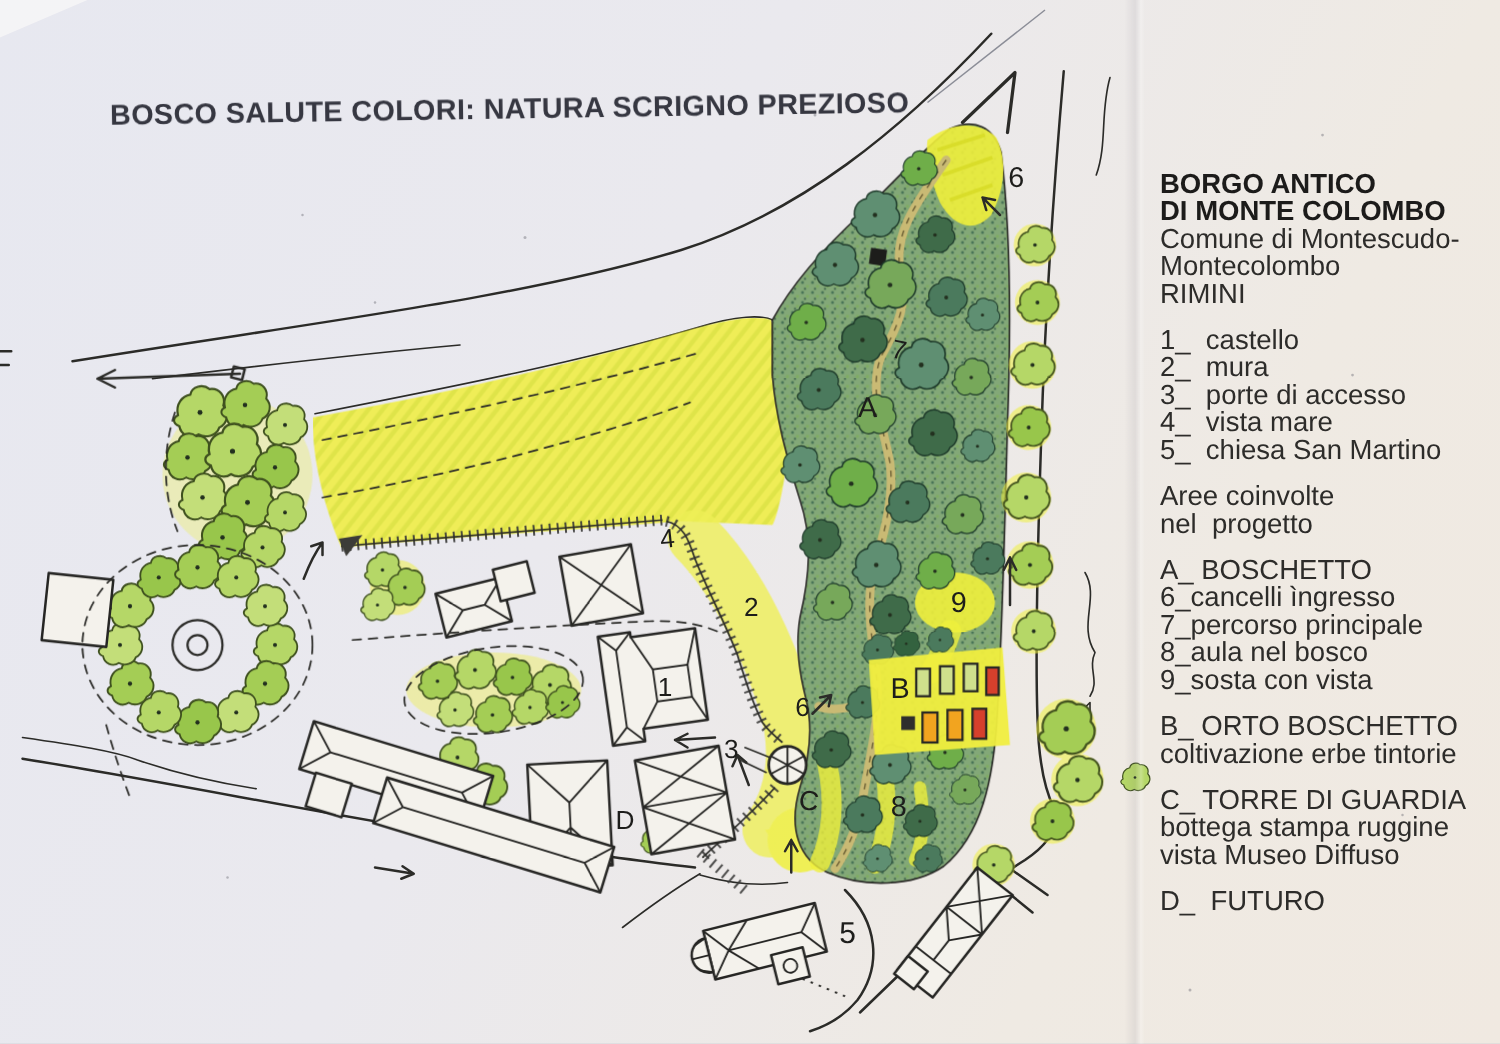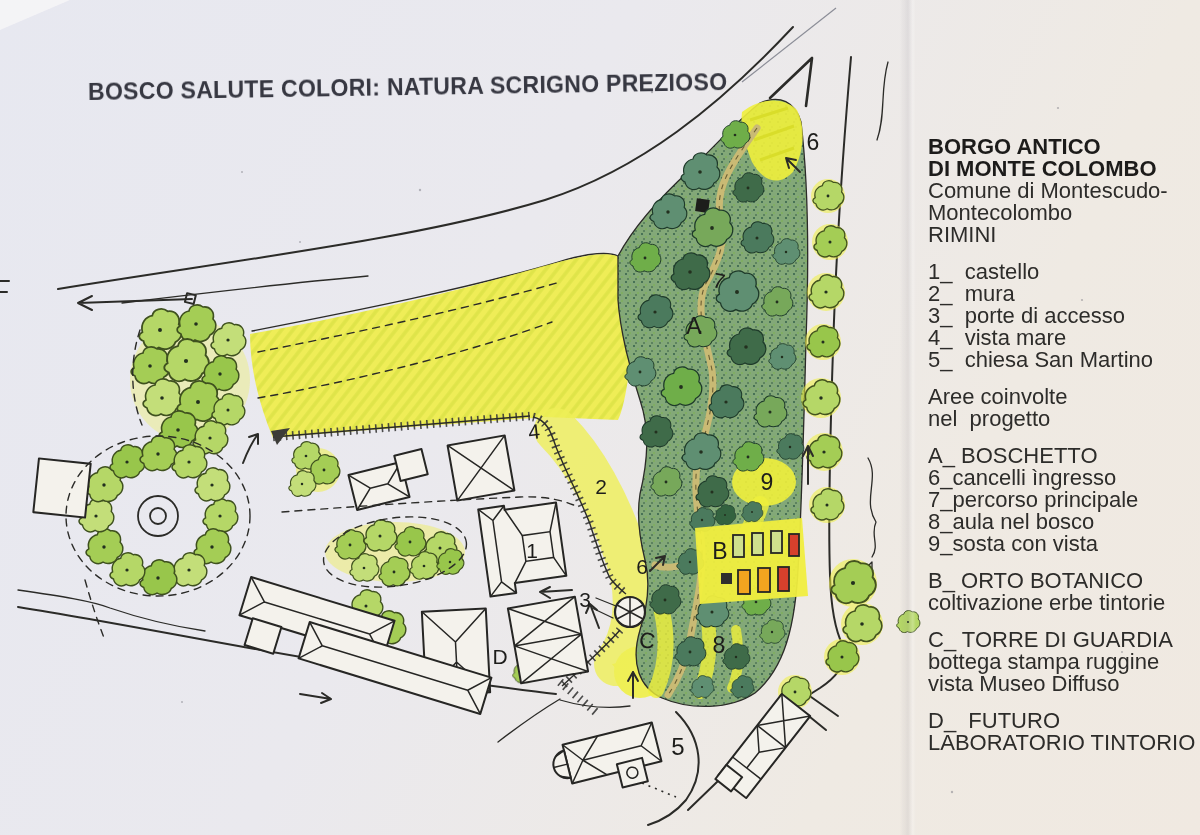--- a/index.html
+++ b/index.html
@@ -390,28 +390,27 @@
       <div class="ln">nel  progetto</div>
     </div>
     <div class="sec">
       <div class="ln">A_ BOSCHETTO</div>
       <div class="ln">6_cancelli ìngresso</div>
       <div class="ln">7_percorso principale</div>
       <div class="ln">8_aula nel bosco</div>
       <div class="ln">9_sosta con vista</div>
     </div>
     <div class="sec">
-      <div class="ln">B_ ORTO BOTANICO</div>
+      <div class="ln">B_ ORTO BOSCHETTO</div>
       <div class="ln">coltivazione erbe tintorie</div>
     </div>
     <div class="sec">
       <div class="ln">C_ TORRE DI GUARDIA</div>
       <div class="ln">bottega stampa ruggine</div>
       <div class="ln">vista Museo Diffuso</div>
     </div>
     <div class="sec">
       <div class="ln">D_  FUTURO</div>
-      <div class="ln">LABORATORIO TINTORIO</div>
     </div>
   </div>
 
   <div class="crease"></div>
 </div>
 
 </body></html>

